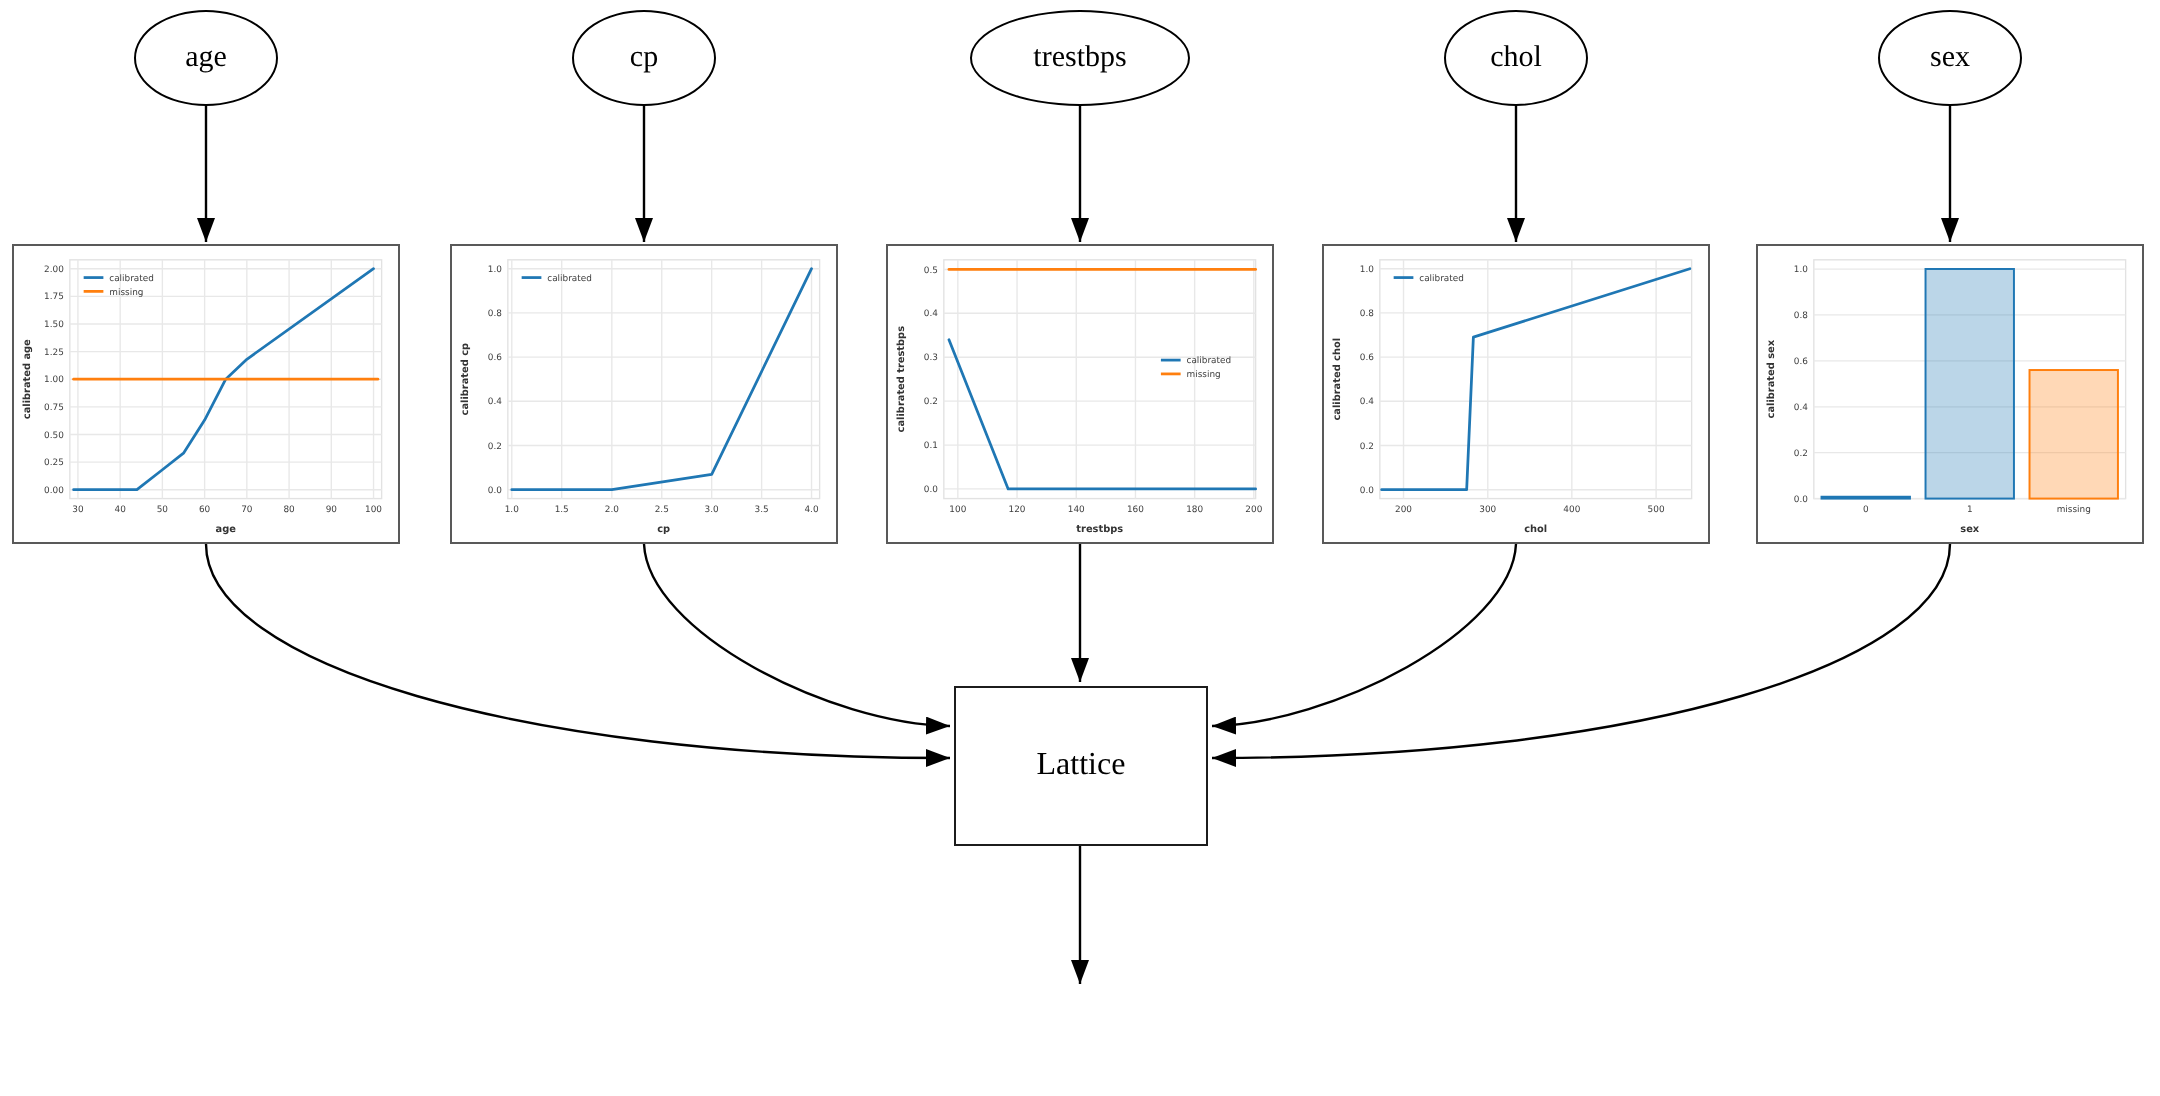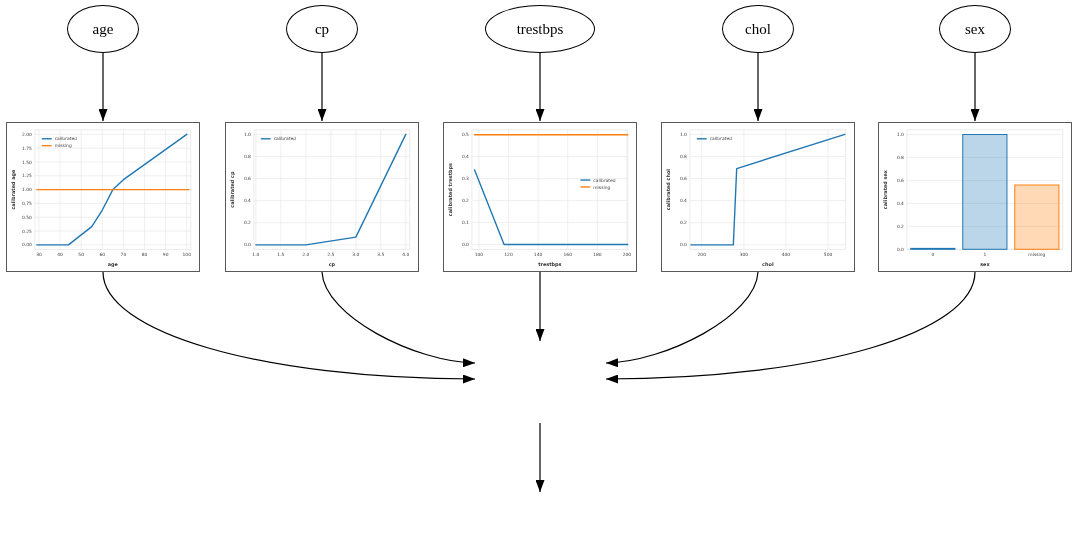--- a/index.html
+++ b/index.html
@@ -232,15 +232,18 @@
         <rect x="31.9" y="127.07" width="44.8" height="0.93" fill="rgba(31,119,180,0.3)" stroke="#1f77b4" stroke-width="1"></rect>
         <text x="107.0" y="135" text-anchor="middle" class="tick">1</text>
         <rect x="84.6" y="11.65" width="44.8" height="116.35" fill="rgba(31,119,180,0.3)" stroke="#1f77b4" stroke-width="1"></rect>
         <text x="159.7" y="135" text-anchor="middle" class="tick">missing</text>
         <rect x="137.3" y="62.85" width="44.8" height="65.15" fill="rgba(255,127,14,0.3)" stroke="#ff7f0e" stroke-width="1"></rect>
         <text x="107" y="145" text-anchor="middle" class="axlabel">sex</text>
         <text text-anchor="middle" class="axlabel" transform="translate(8 67.5) rotate(-90)">calibrated sex</text>
       </svg>
     </div>
 
+  <div class="node rect-node" style="left:477px;top:343px;width:127px;height:80px">
+    <span>Lattice</span>
+  </div>
 
 
 </div>
 
 </body></html>

